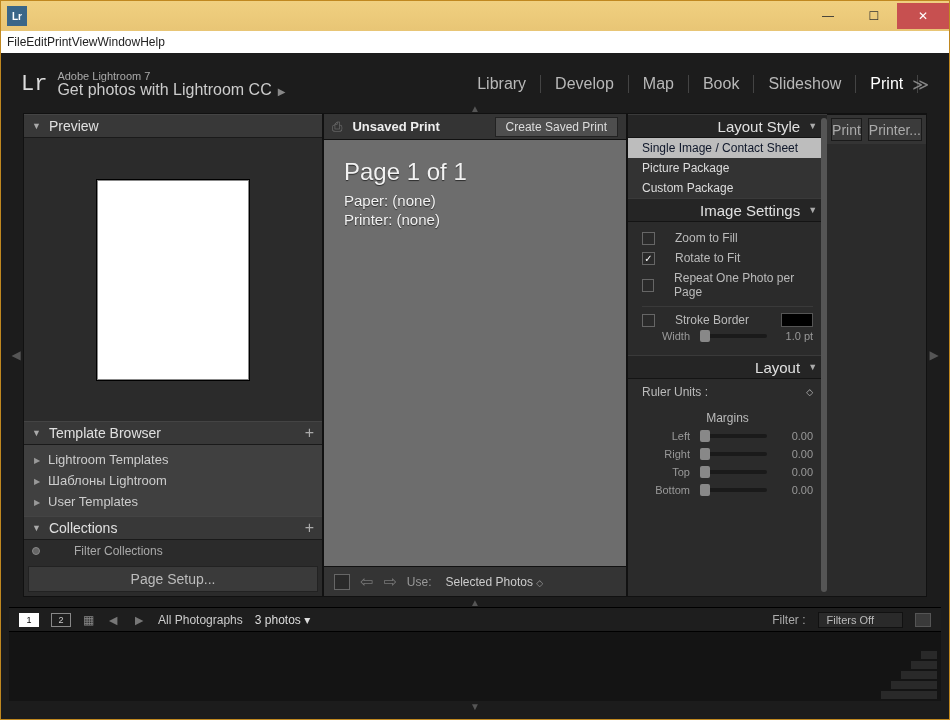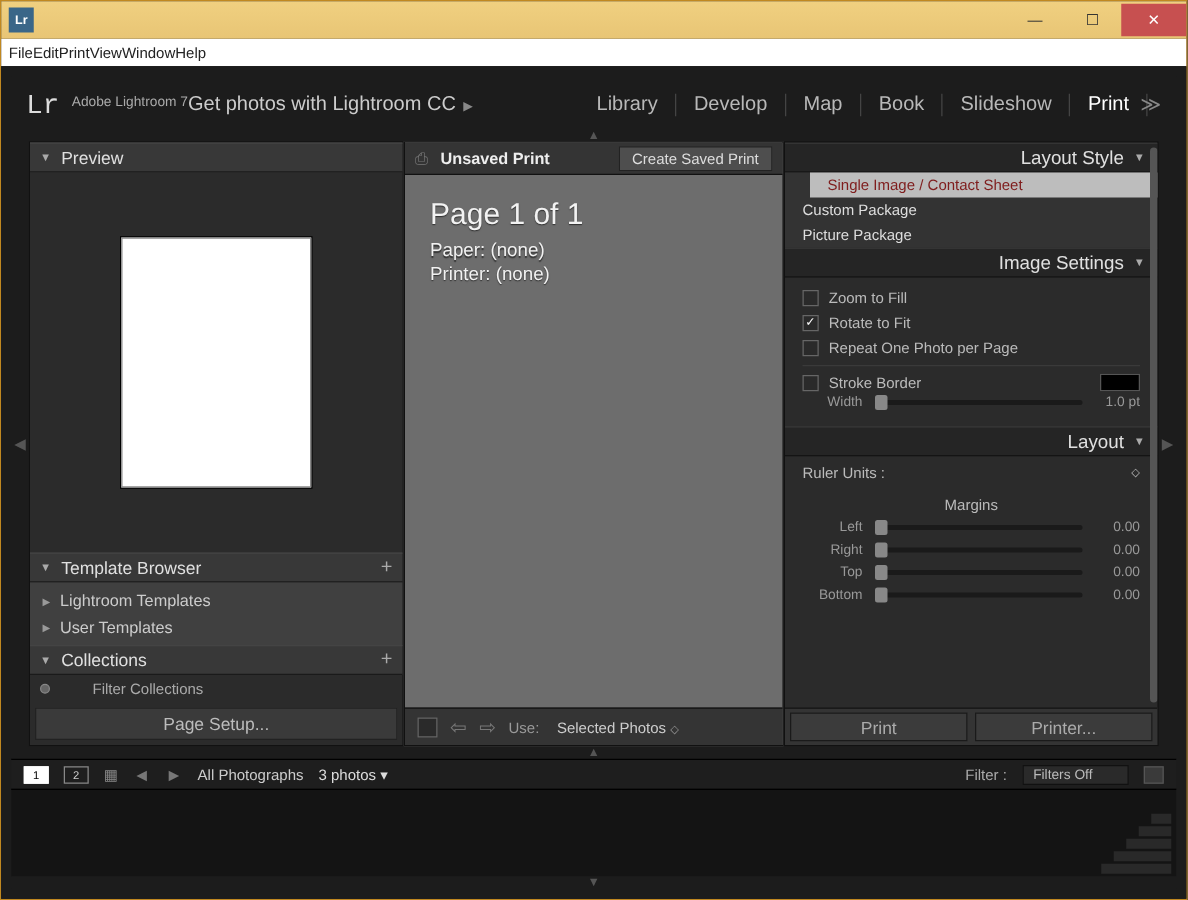--- a/index.html
+++ b/index.html
@@ -13,21 +13,21 @@
 .win-buttons { margin-left: auto; display: flex; }
 .win-btn { width: 46px; height: 26px; display: flex; align-items: center; justify-content: center; font-size: 12px; color: #333; }
 .win-btn.close { background: #c75050; color: #fff; width: 52px; }
 
 .menubar { height: 22px; background: #fff; display: flex; align-items: center; padding: 0 6px; font-size: 12px; color: #222; }
 
 .app-body { flex: 1; background: #1c1c1c; display: flex; flex-direction: column; border: 8px solid #1c1c1c; }
 
 .topbar { height: 42px; display: flex; align-items: center; padding: 8px 12px 4px 12px; }
 .lr-logo { color: #dcdcdc; font-size: 22px; font-weight: 300; margin-right: 10px; font-family: "Courier New", monospace; }
-.topbar-left { display: flex; color: #aaa; font-size: 11px; }
+.topbar-left { display: flex; flex-direction: column; color: #aaa; font-size: 11px; }
 .topbar-left .sub { font-size: 16px; color: #ccc; margin-top: -1px; }
 .play-tri { font-size: 10px; color: #888; margin-left: 6px; }
 .modules { margin-left: auto; display: flex; align-items: center; gap: 0; color: #b8b8b8; font-size: 16px; }
 .mod { padding: 0 14px; border-right: 1px solid #444; cursor: pointer; }
 .mod:last-child { border-right: none; }
 .mod.active { color: #fff; }
 .mod-expand { color: #888; margin-left: -6px; }
 
 .collapse-bar { height: 10px; display: flex; align-items: center; justify-content: center; color: #555; font-size: 10px; }
 
@@ -60,33 +60,33 @@
 .page-info { padding: 18px 20px; color: #f2f2f2; text-shadow: 0 1px 1px rgba(0,0,0,0.6); }
 .page-info .big { font-size: 24px; font-weight: 400; margin-bottom: 6px; }
 .page-info .line { font-size: 15px; margin-top: 2px; }
 
 .center-footer { height: 30px; margin-top: auto; background: #343434; border-top: 1px solid #111; display: flex; align-items: center; padding: 0 10px; gap: 10px; color: #999; font-size: 12px; }
 .center-footer .chk { width: 16px; height: 16px; border: 1px solid #666; background: #2a2a2a; }
 .center-footer .arrow { font-size: 16px; color: #777; }
 .center-footer .use-sel { color: #ccc; margin-left: 4px; }
 .center-footer .caret { font-size: 9px; color: #999; }
 
-.right-panel { width: 300px; background: #2b2b2b; border: 1px solid #111; display: flex; flex-direction: column; overflow: hidden; }
+.right-panel { width: 300px; background: #2b2b2b; border: 1px solid #111; display: flex; flex-direction: row; overflow: hidden; }
 .right-scroll { flex: 1; overflow: hidden; position: relative; }
 .right-scroll::after { content: ""; position: absolute; right: 0; top: 4px; bottom: 4px; width: 6px; background: #555; border-radius: 3px; }
 
 .r-header { height: 24px; background: #252525; display: flex; align-items: center; justify-content: flex-end; padding: 0 10px; color: #e0e0e0; font-size: 15px; border-top: 1px solid #3a3a3a; border-bottom: 1px solid #141414; }
 .r-header .tri { font-size: 9px; margin-left: 8px; color: #aaa; }
 
 .style-list { background: #333; }
 .style-item { padding: 3px 14px; font-size: 12px; color: #ddd; }
-.style-item.sel { background: #bdbdbd; color: #7f1d1d; margin-left: 20px; }
+.style-item.sel { background: #bdbdbd; color: #0f172a; }
 
 .settings-body { padding: 6px 14px 10px 14px; font-size: 12px; color: #bbb; }
-.chk-row { display: flex; align-items: center; padding: 3px 0; gap: 8px; }
+.chk-row { display: flex; align-items: center; padding: 3px 0; gap: 20px; }
 .chk-box { width: 13px; height: 13px; border: 1px solid #666; background: #2a2a2a; display: inline-flex; align-items: center; justify-content: center; font-size: 10px; color: #fff; }
 .chk-box.checked::after { content: "✓"; }
 
 .stroke-row { display: flex; align-items: center; justify-content: space-between; padding-top: 6px; border-top: 1px solid #3a3a3a; margin-top: 4px; }
 .swatch { width: 32px; height: 14px; background: #000; border: 1px solid #555; }
 .slider-row { display: flex; align-items: center; gap: 10px; padding: 3px 0; }
 .slider-row .lbl { width: 48px; text-align: right; color: #999; font-size: 11px; }
 .slider { flex: 1; height: 4px; background: #1a1a1a; border-radius: 2px; position: relative; }
 .slider .thumb { position: absolute; left: 0; top: -4px; width: 10px; height: 12px; background: #888; border-radius: 2px; }
 .slider-row .val { width: 36px; text-align: right; color: #999; font-size: 11px; }
@@ -172,20 +172,21 @@
           <div class="preview-page"></div>
         </div>
 
         <div class="panel-header">
           <span class="tri">▼</span>
           <span>Template Browser</span>
           <span class="add">+</span>
         </div>
         <div class="tree">
           <div class="tree-item">Lightroom Templates</div>
+          <div class="tree-item">Шаблоны Lightroom</div>
           <div class="tree-item">User Templates</div>
         </div>
 
         <div class="panel-header">
           <span class="tri">▼</span>
           <span>Collections</span>
           <span class="add">+</span>
         </div>
         <div class="filter-row">
           <span class="dot"></span>
@@ -217,22 +218,22 @@
 
       <div class="right-panel">
         <div class="right-scroll">
 
           <div class="r-header">
             <span>Layout Style</span>
             <span class="tri">▼</span>
           </div>
           <div class="style-list">
             <div class="style-item sel">Single Image / Contact Sheet</div>
+            <div class="style-item">Picture Package</div>
             <div class="style-item">Custom Package</div>
-            <div class="style-item">Picture Package</div>
           </div>
 
           <div class="r-header">
             <span>Image Settings</span>
             <span class="tri">▼</span>
           </div>
           <div class="settings-body">
             <div class="chk-row">
                 <span class="chk-box"></span>
                 <span>Zoom to Fill</span>

